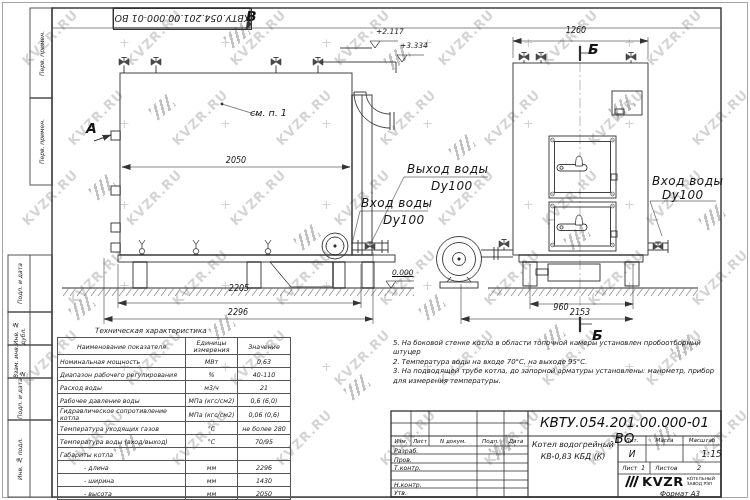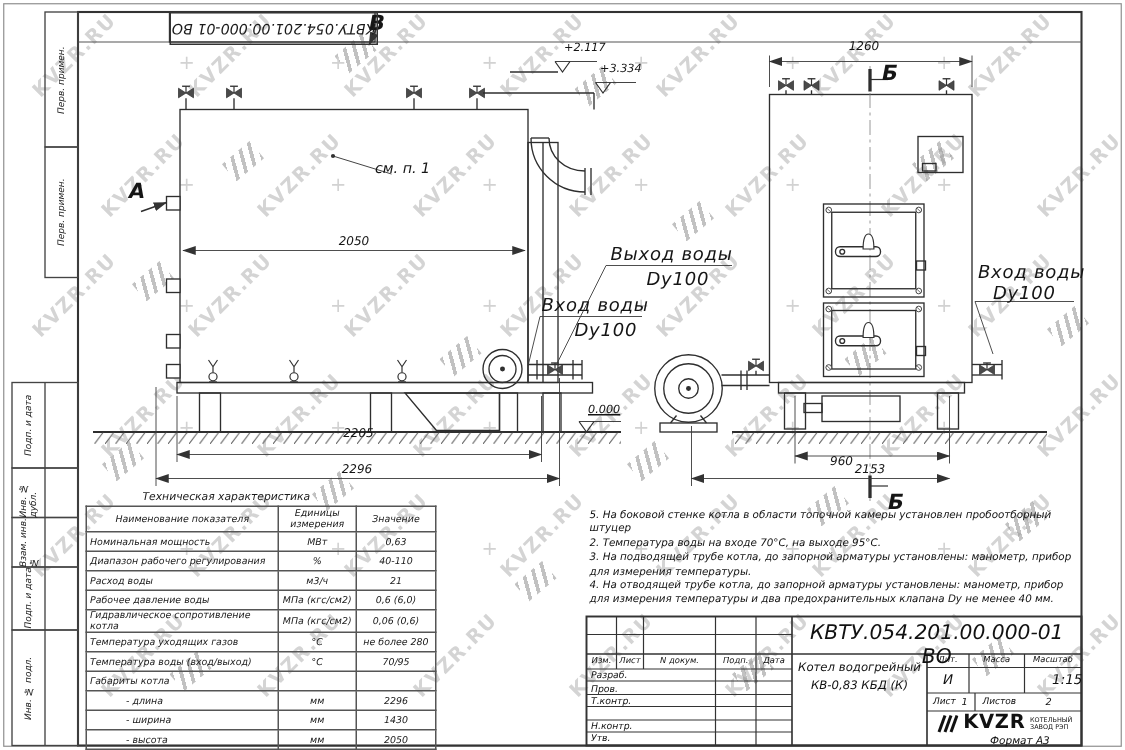--- a/index.html
+++ b/index.html
@@ -38,21 +38,21 @@
   table.tech th{height:16px;text-align:center;}
   td.name{text-align:left;padding-left:3px;}
   td.name.indent{padding-left:26px;}
   td.c{text-align:center;}
   
   #notes{position:absolute;left:393px;top:339px;width:326px;z-index:3;
          font-size:6.9px;font-style:italic;line-height:9.4px;color:#111;}
   
   .tb{position:absolute;z-index:3;font-style:italic;color:#111;}
   #org-cell{position:absolute;left:618px;top:474px;width:103px;height:15px;z-index:3;
-         display:flex;align-items:flex-end;justify-content:center;gap:3px;}
+         display:flex;align-items:center;justify-content:center;gap:3px;}
   #org-logo-text{font-style:normal;font-weight:800;font-size:13px;letter-spacing:.5px;color:#111;}
   .org-small{font-size:4.3px;line-height:1.15;font-style:normal;color:#111;}
 </style>
 </head>
 <body>
 
 <div id="sheet">
 
   <div id="wm-layer">
       <span class="wm-text" style="left: 14px; top: 30px;">KVZR.RU</span>
@@ -485,21 +485,20 @@
             <td class="c">2050</td>
           </tr>
     </tbody>
       </table>
   </div>
 
   <div id="notes">
     <div>5.  На боковой стенке котла в области топочной камеры установлен пробоотборный штуцер</div>
     <div>2.  Температура воды на входе 70°С, на выходе 95°С.</div>
     <div>3.  На подводящей трубе котла, до запорной арматуры установлены: манометр, прибор для измерения температуры.</div>
-    <div>4.  На отводящей трубе котла, до запорной арматуры установлены: манометр, прибор для измерения температуры и два предохранительных клапана Dу не менее 40 мм.</div>
   </div>
 
   <div class="tb cen" style="left:530px;top:414px;width:189px;font-size:13.5px;">КВТУ.054.201.00.000-01 ВО</div>
 
   <div class="tb cen" style="left:391px;top:438px;width:20px;font-size:5.6px;">Изм.</div>
   <div class="tb cen" style="left:411px;top:438px;width:18px;font-size:5.6px;">Лист</div>
   <div class="tb cen" style="left:429px;top:438px;width:48px;font-size:5.6px;">N докум.</div>
   <div class="tb cen" style="left:477px;top:438px;width:27px;font-size:5.6px;">Подп.</div>
   <div class="tb cen" style="left:504px;top:438px;width:24px;font-size:5.6px;">Дата</div>
 

